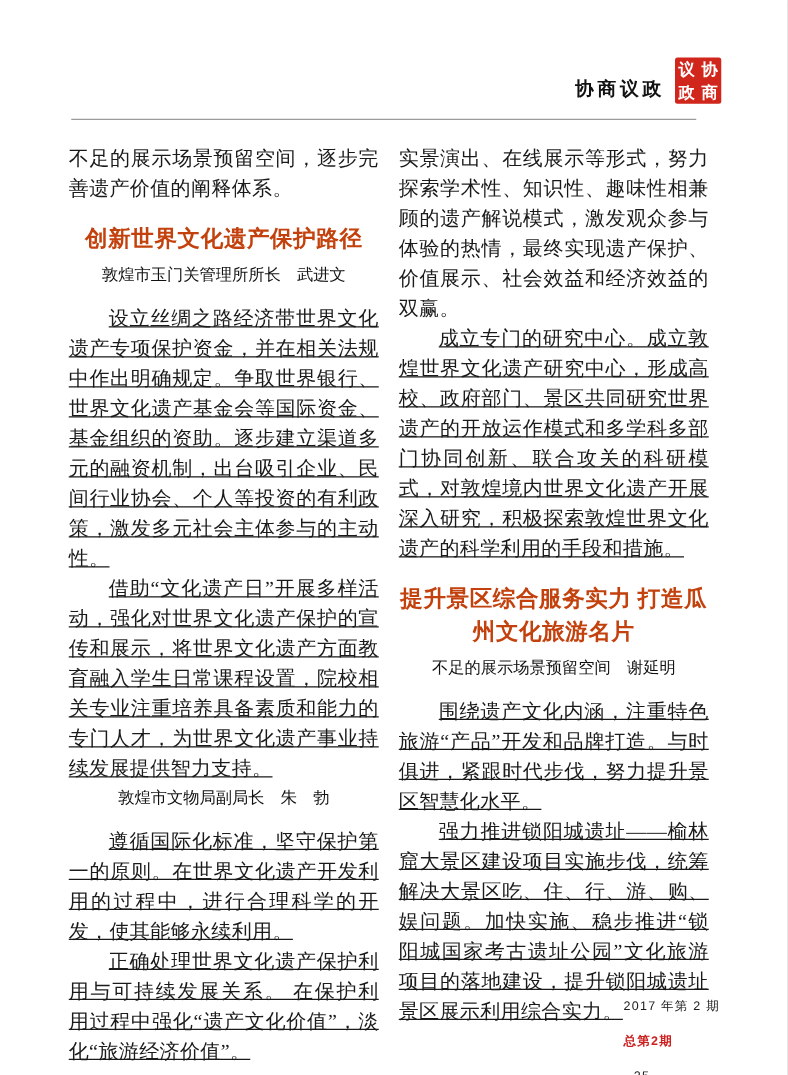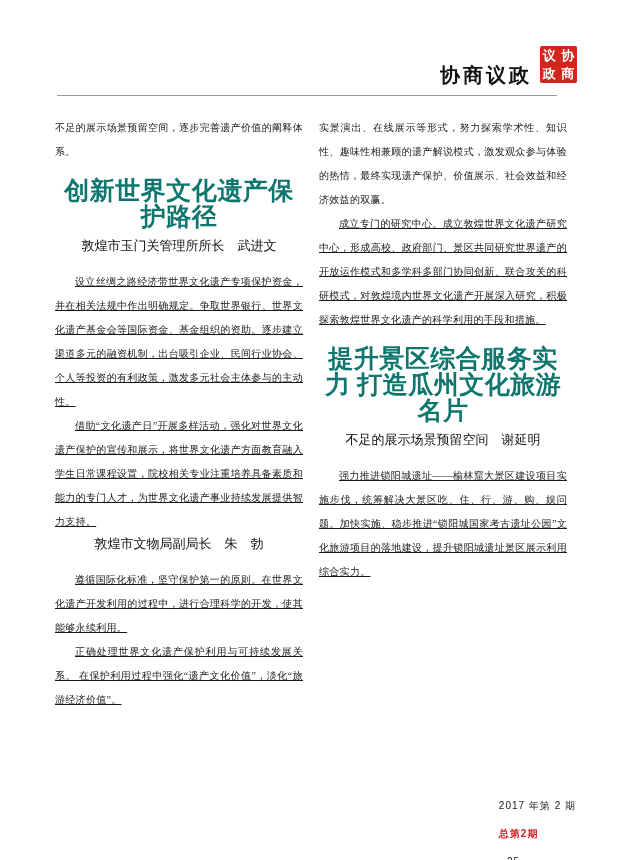--- a/index.html
+++ b/index.html
@@ -9,21 +9,21 @@
     margin:0 auto;
     background:#ffffff;
     font-family:"Liberation Serif","DejaVu Serif",serif;
     color:#1a1a1a;
     overflow:hidden;
     box-shadow:0 0 4px rgba(0,0,0,.25);
   }
   
   .header-label{
     position:absolute;top:62px;right:98px;
-    font-size:20px;font-weight:bold;letter-spacing:3px;
+    font-size:15px;font-weight:bold;letter-spacing:3px;
     font-family:"Liberation Sans","DejaVu Sans",sans-serif;
     color:#111;
   }
   .seal{
     position:absolute;top:46px;right:53px;
     width:37px;height:37px;
     border-radius:2px;
     display:grid;grid-template-columns:1fr 1fr;grid-template-rows:1fr 1fr;
     align-items:center;justify-items:center;
     font-size:13px;line-height:1;font-weight:bold;
@@ -34,30 +34,30 @@
     background:#9a9a9a;
   }
   
   .columns{
     position:absolute;top:116px;left:55px;width:512px;
     display:flex;gap:16px;
   }
   .col{width:248px;}
   .col p{
     margin:0;
-    font-size:10px;line-height:24px;
+    font-size:16px;line-height:24px;
     text-align:justify;
     letter-spacing:0.3px;
   }
   .col p.indent{text-indent:2em;text-decoration:underline;}
   .article-title{
     margin:14px 0 6px 0;
-    font-size:25px;line-height:26px;font-weight:bold;
+    font-size:18px;line-height:26px;font-weight:bold;
     text-align:center;letter-spacing:0.5px;
-    color:#0f766e;
+    color:#c2410c;
   }
   .article-byline{
     margin:0 0 14px 0;
     font-size:13px;line-height:20px;font-weight:normal;
     text-align:center;
     color:#111;
   }
   
   .footer{
     position:absolute;top:797px;right:85px;
@@ -99,20 +99,21 @@
       <p class="indent">正确处理世界文化遗产保护利用与可持续发展关系。 在保护利用过程中强化“遗产文化价值”，淡化“旅游经济价值”。</p>
 
     </div>
 
     <div class="col">
       <p>实景演出、在线展示等形式，努力探索学术性、知识性、趣味性相兼顾的遗产解说模式，激发观众参与体验的热情，最终实现遗产保护、价值展示、社会效益和经济效益的双赢。</p>
       <p class="indent">成立专门的研究中心。成立敦煌世界文化遗产研究中心，形成高校、政府部门、景区共同研究世界遗产的开放运作模式和多学科多部门协同创新、联合攻关的科研模式，对敦煌境内世界文化遗产开展深入研究，积极探索敦煌世界文化遗产的科学利用的手段和措施。</p>
 
       <h2 class="article-title">提升景区综合服务实力 打造瓜州文化旅游名片</h2>
       <div class="article-byline">不足的展示场景预留空间　谢延明</div>
+      <p class="indent">围绕遗产文化内涵，注重特色旅游“产品”开发和品牌打造。与时俱进，紧跟时代步伐，努力提升景区智慧化水平。</p>
       <p class="indent">强力推进锁阳城遗址——榆林窟大景区建设项目实施步伐，统筹解决大景区吃、住、行、游、购、娱问题。加快实施、稳步推进“锁阳城国家考古遗址公园”文化旅游项目的落地建设，提升锁阳城遗址景区展示利用综合实力。</p>
     </div>
 
   </div>
 
   <div class="footer">
     <span class="issue">2017 年第 2 期</span>
     <span class="cumulative" id="cumulative" style="color: rgb(204, 32, 32); margin-left: 31px;">总第2期</span>
     <span class="pagenum">· 25 ·</span>
   </div>

